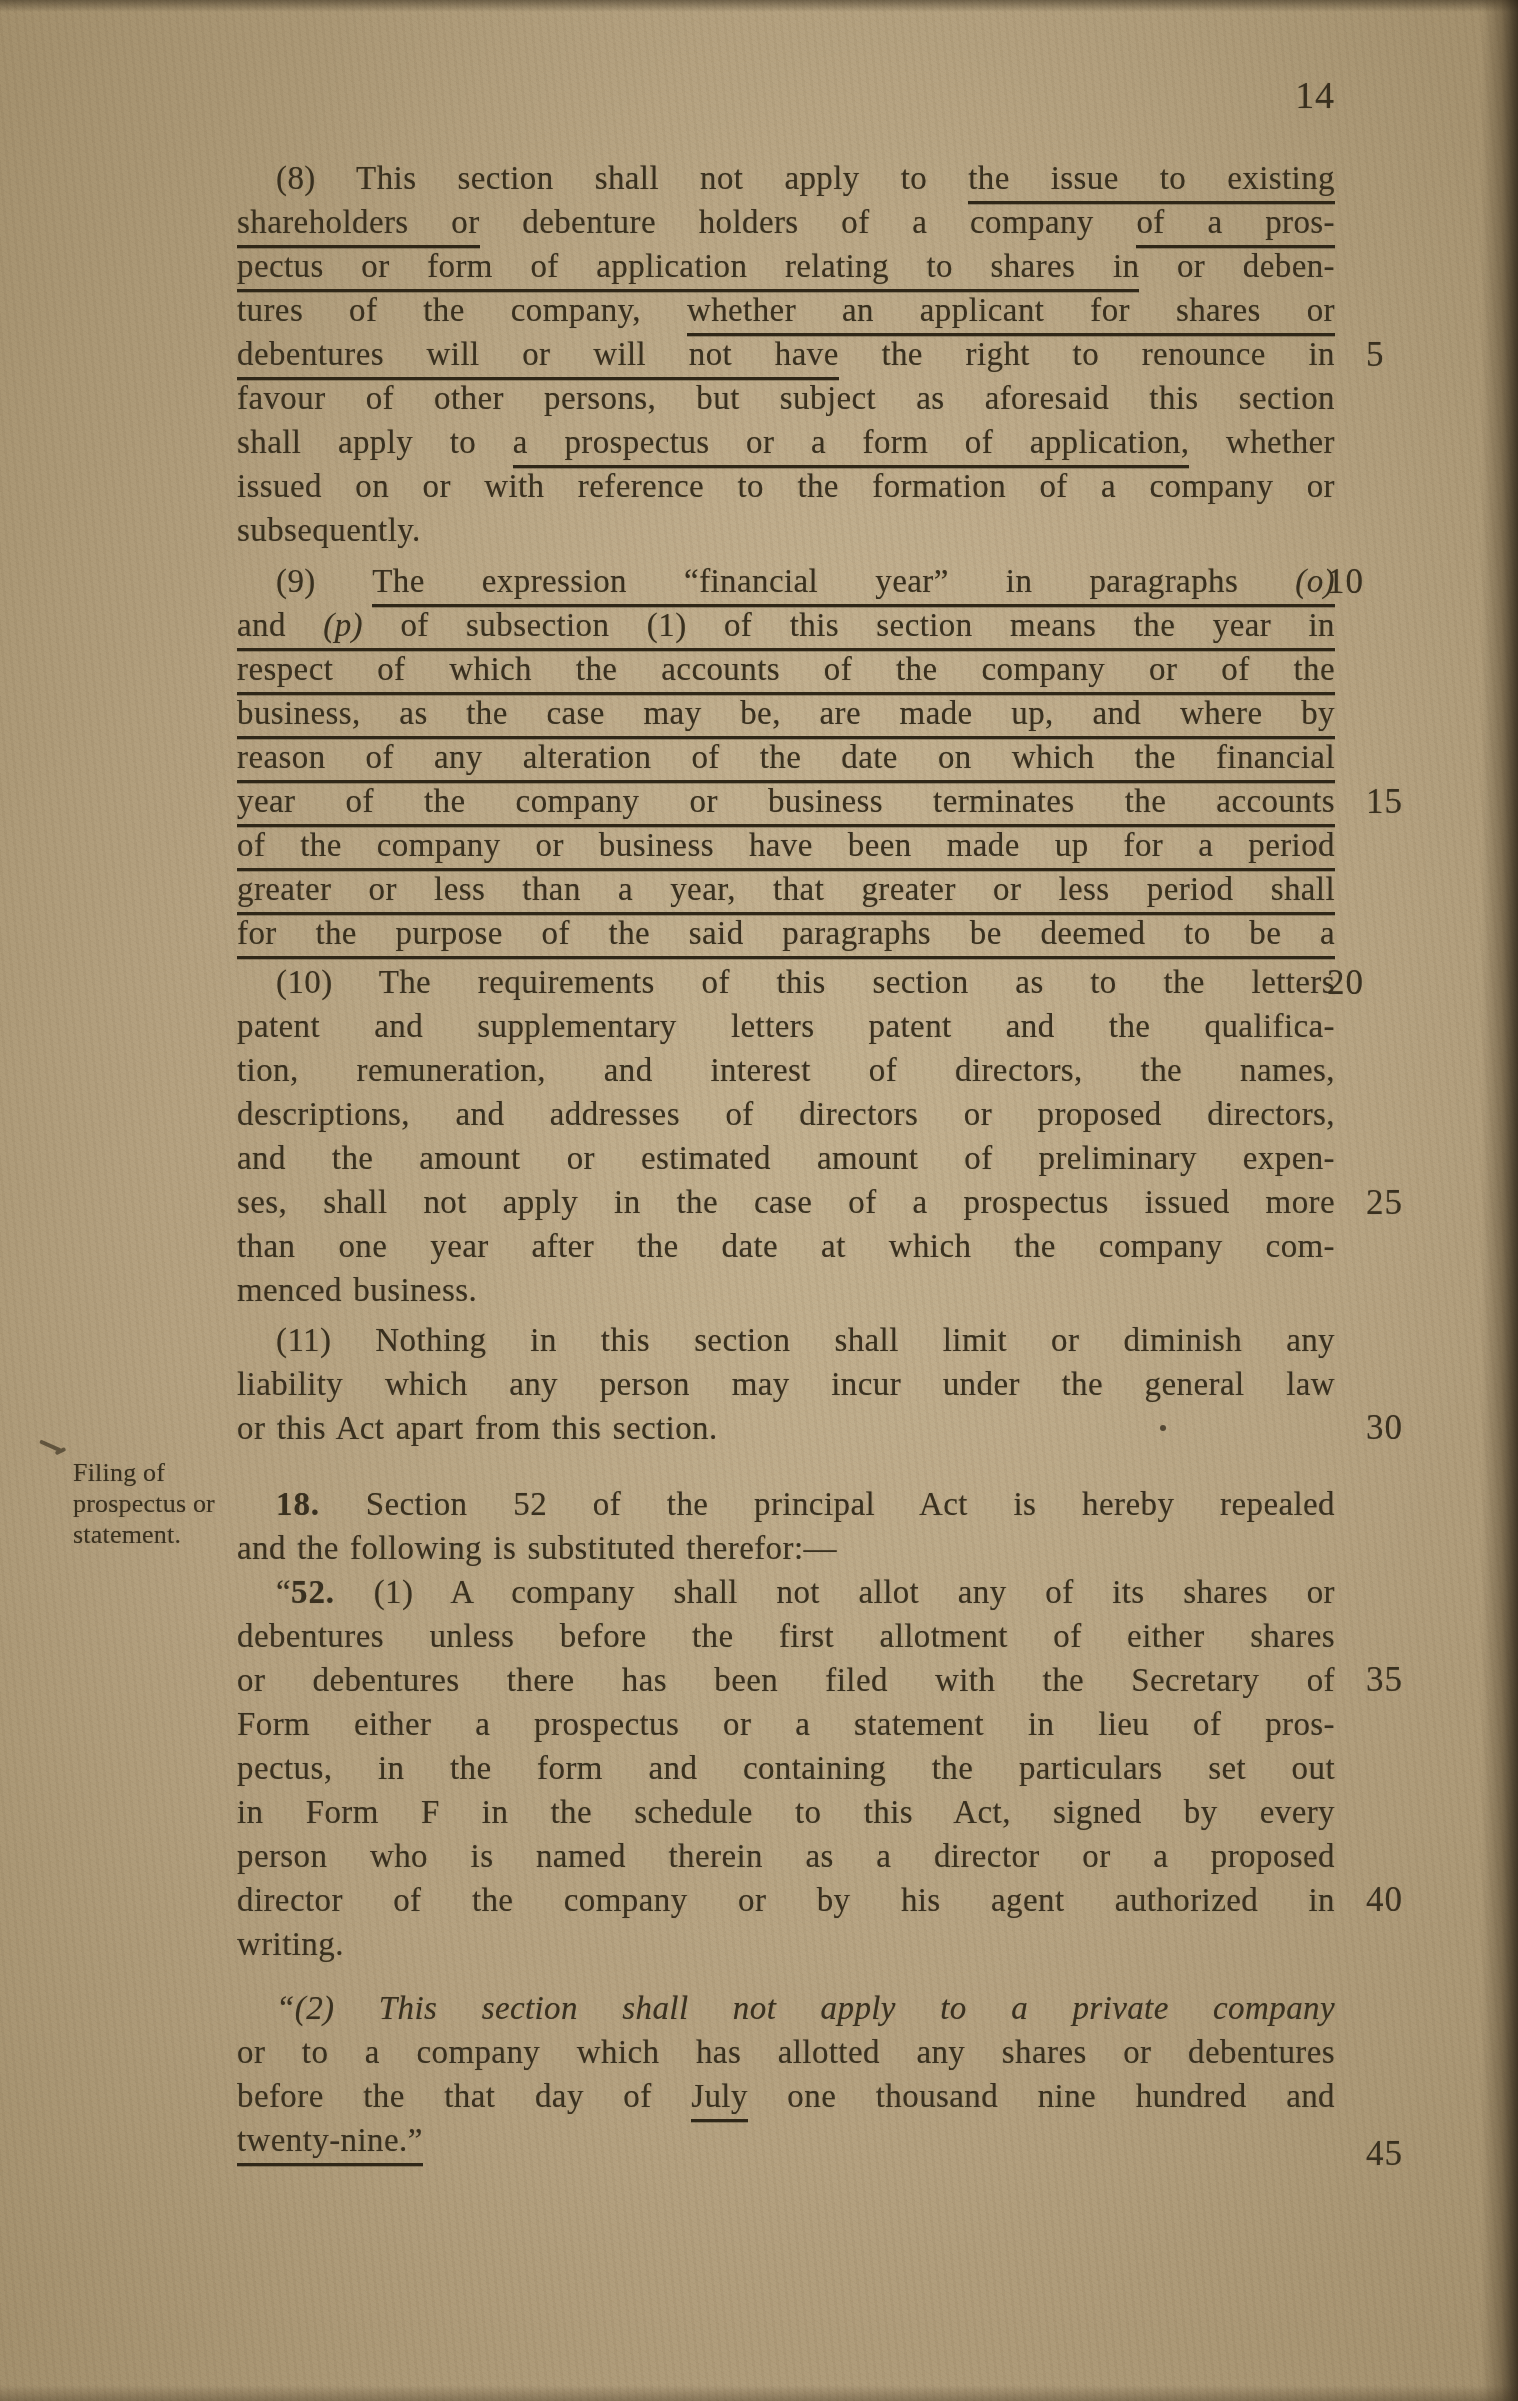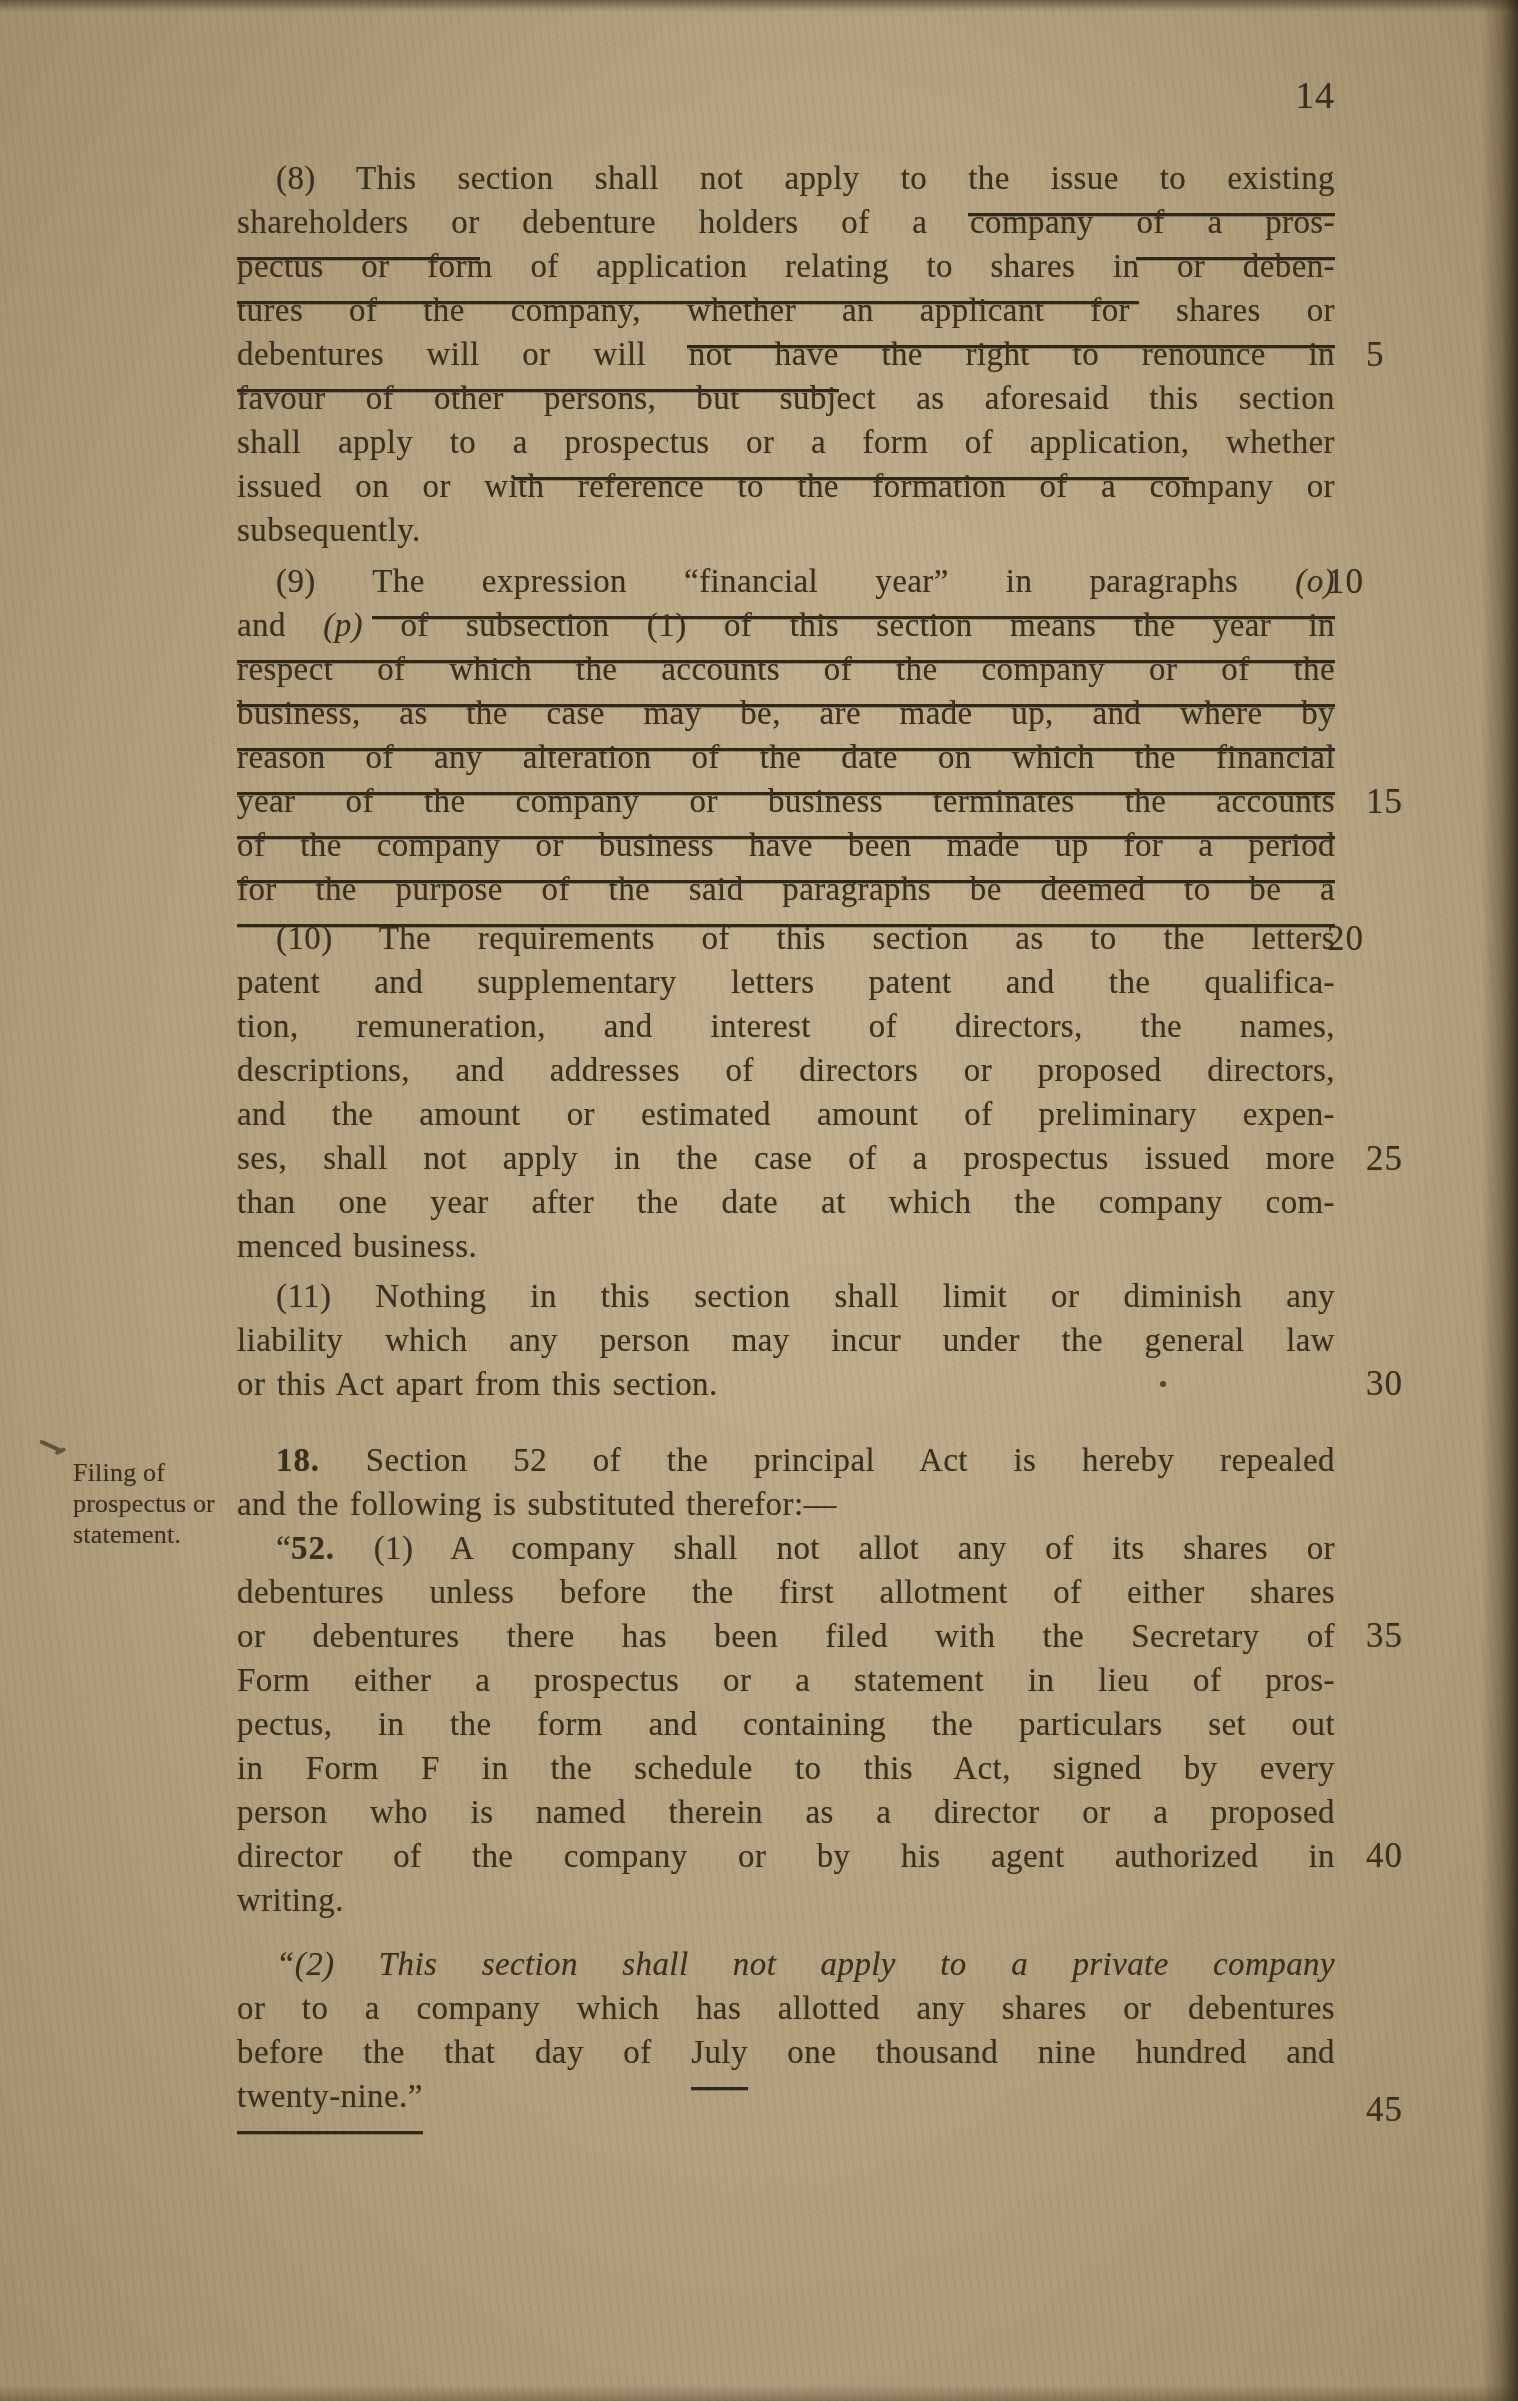--- a/index.html
+++ b/index.html
@@ -43,21 +43,21 @@
   }
   .text-block{
     position:absolute;top:156px;left:237px;width:1098px;
     font-size:33px;line-height:44px;
     letter-spacing:0.4px;word-spacing:2.7px;
     text-shadow:0 0 0.9px rgba(57,48,31,0.45);
   }
   .line{position:relative;width:1098px;text-align:justify;text-align-last:justify;white-space:nowrap;}
   .line.last{text-align-last:left;}
   .line.ind{padding-left:39px;width:1059px;}
-  .u{border-bottom:3.5px solid var(--rule);padding-bottom:17px;box-shadow:0 0.9px 0 rgba(47,39,24,0.35);}
+  .u{border-bottom:3.5px solid var(--rule);padding-bottom:5px;box-shadow:0 0.9px 0 rgba(47,39,24,0.35);}
   .i{font-style:italic;}
   .b{font-weight:bold;letter-spacing:0.9px;}
   .num{
     position:absolute;top:0.9px;left:1129px;width:80px;
     font-size:35px;text-align:left;letter-spacing:0.9px;white-space:nowrap;
   }
   .line.ind .num{left:1090px;}
   .num.low{top:14px;}
   .dot-mark{
     position:absolute;left:923px;top:19.5px;width:6.2px;height:6.2px;border-radius:50%;
@@ -101,20 +101,21 @@
       <div class="line"><span class="">shall apply to </span><span class="u">a prospectus or a form of application,</span><span class=""> whether</span></div>
       <div class="line"><span class="">issued on or with reference to the formation of a company or</span></div>
       <div class="line last"><span class="">subsequently.</span></div>
       <div class="line ind" style="margin-top: 7px;"><span class="">(9) </span><span class="u">The expression “financial year” in paragraphs </span><span class="u i">(o)</span><span class="num">10</span></div>
       <div class="line"><span class="u">and </span><span class="u i">(p)</span><span class="u"> of subsection (1) of this section means the year in</span></div>
       <div class="line"><span class="u">respect of which the accounts of the company or of the</span></div>
       <div class="line"><span class="u">business, as the case may be, are made up, and where by</span></div>
       <div class="line"><span class="u">reason of any alteration of the date on which the financial</span></div>
       <div class="line"><span class="u">year of the company or business terminates the accounts</span><span class="num">15</span></div>
       <div class="line"><span class="u">of the company or business have been made up for a period</span></div>
+      <div class="line"><span class="u">greater or less than a year, that greater or less period shall</span></div>
       <div class="line"><span class="u">for the purpose of the said paragraphs be deemed to be a</span></div>
       <div class="line ind" style="margin-top: 5.3px; font-family: Liberation Serif, serif;"><span class="">(10) The requirements of this section as to the letters</span><span class="num">20</span></div>
       <div class="line"><span class="">patent and supplementary letters patent and the qualifica-</span></div>
       <div class="line"><span class="">tion, remuneration, and interest of directors, the names,</span></div>
       <div class="line"><span class="">descriptions, and addresses of directors or proposed directors,</span></div>
       <div class="line"><span class="">and the amount or estimated amount of preliminary expen-</span></div>
       <div class="line"><span class="">ses, shall not apply in the case of a prospectus issued more</span><span class="num">25</span></div>
       <div class="line"><span class="">than one year after the date at which the company com-</span></div>
       <div class="line last"><span class="">menced business.</span></div>
       <div class="line ind" style="margin-top: 5.3px;"><span class="">(11) Nothing in this section shall limit or diminish any</span></div>

